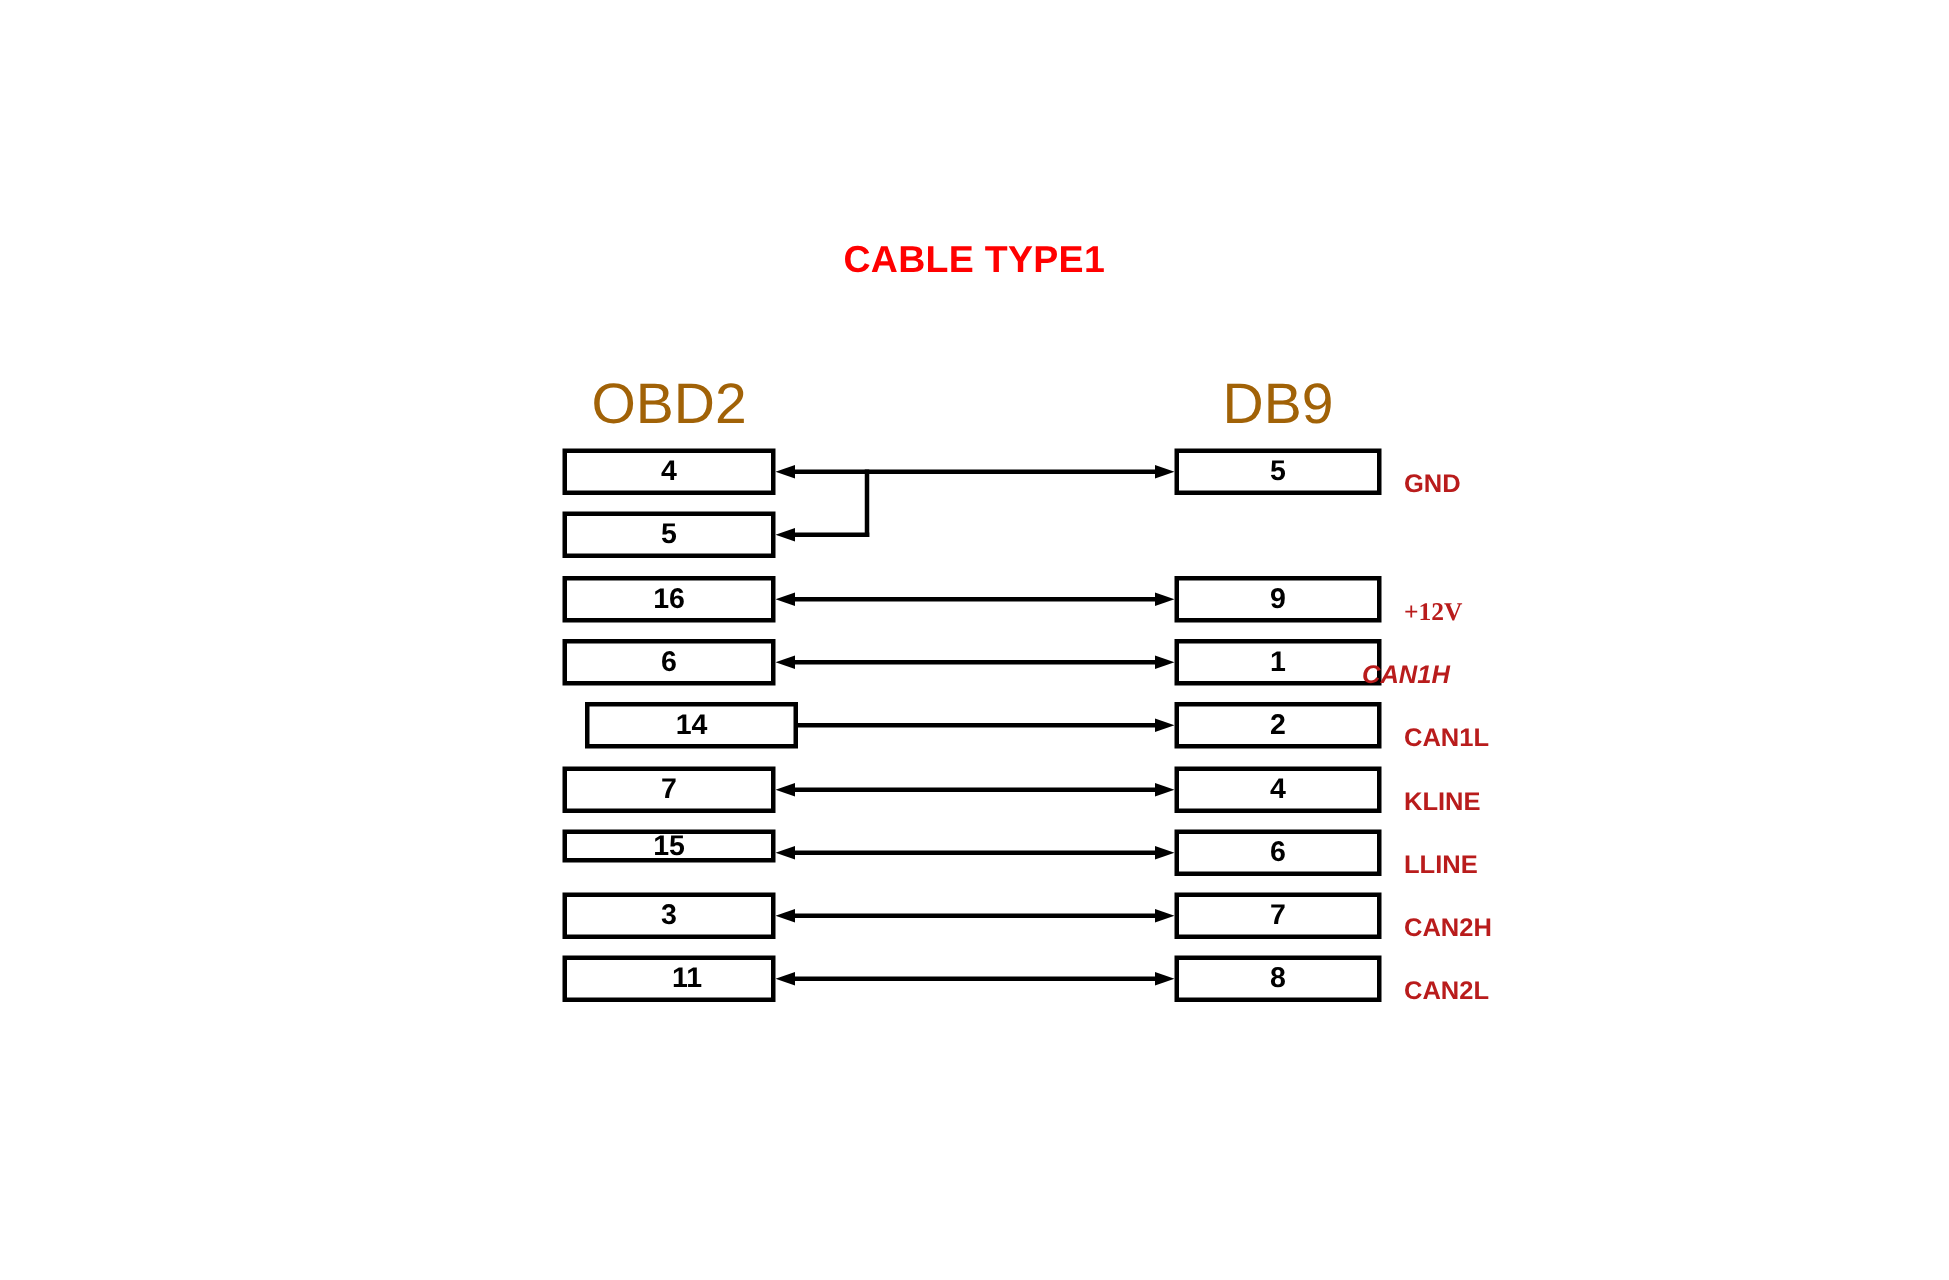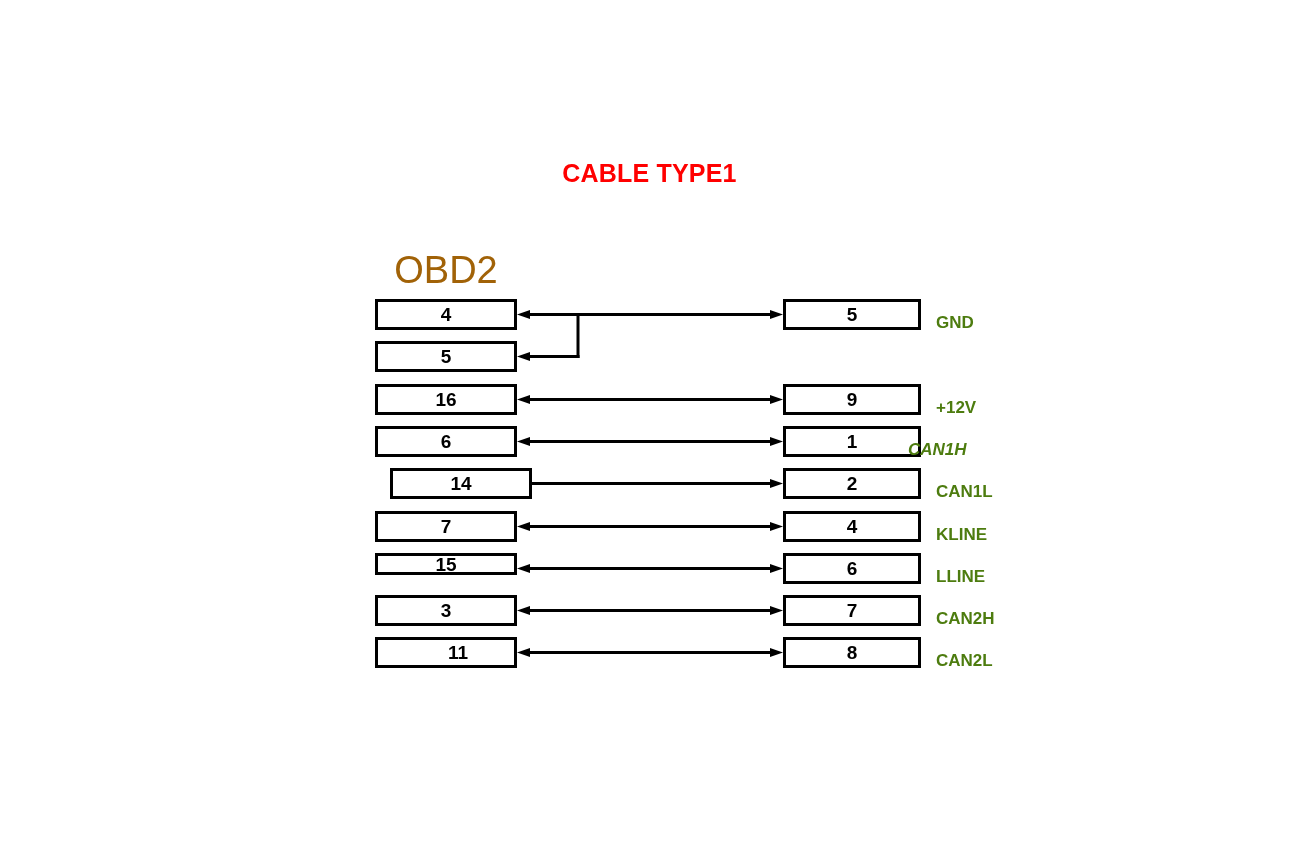--- a/index.html
+++ b/index.html
@@ -72,21 +72,21 @@
     align-items: center;
     justify-content: center;
     line-height: 1;
   }
 
   
   .signal-label {
     position: absolute;
     font-size: 17px;
     font-weight: bold;
-    color: #4d7c0f;
+    color: #b91c1c;
     white-space: nowrap;
     line-height: 18px;
   }
 
   
   #wires {
     position: absolute;
     left: 0;
     top: 0;
     width: 1299px;
@@ -97,20 +97,21 @@
 </head>
 <body>
 
 <div id="canvas">
 
   <div class="title-main" style="top:118px;">CABLE TYPE1</div>
 
 
   <div class="col-header" style="left:375px; top:210px; width:142px;">OBD2</div>
 
+  <div class="col-header" style="left:783px; top:210px; width:138px;">DB9</div>
 
   <svg id="wires" viewBox="0 0 1299 853" width="1299" height="853">
     <g id="wire-group" stroke="#000000" stroke-width="3" fill="#000000">
         <line x1="528" y1="274.5" x2="772" y2="274.5" stroke-linecap="square"></line>
         <polygon points="517,274.5 530,270 530,279" stroke="none"></polygon>
         <polygon points="783,274.5 770,270 770,279" stroke="none"></polygon>
         <line x1="578" y1="274.5" x2="578" y2="316.5" stroke-linecap="square"></line>
         <line x1="578" y1="316.5" x2="528" y2="316.5" stroke-linecap="square"></line>
         <polygon points="517,316.5 530,312 530,321" stroke="none"></polygon>
         <line x1="528" y1="359.5" x2="772" y2="359.5" stroke-linecap="square"></line>
@@ -153,21 +154,21 @@
       <div class="pin-box" style="left: 783px; top: 344px; width: 138px; height: 31px;">9</div>
       <div class="pin-box" style="left: 783px; top: 386px; width: 138px; height: 31px;">1</div>
       <div class="pin-box" style="left: 783px; top: 428px; width: 138px; height: 31px;">2</div>
       <div class="pin-box" style="left: 783px; top: 471px; width: 138px; height: 31px;">4</div>
       <div class="pin-box" style="left: 783px; top: 513px; width: 138px; height: 31px;">6</div>
       <div class="pin-box" style="left: 783px; top: 555px; width: 138px; height: 31px;">7</div>
       <div class="pin-box" style="left: 783px; top: 597px; width: 138px; height: 31px;">8</div>
     </div>
   <div id="labels">
       <div class="signal-label" style="left: 936px; top: 273.5px;">GND</div>
-      <div class="signal-label" style="left: 936px; top: 358.5px;">+12V</div>
+      <div class="signal-label" style="left: 936px; top: 358.5px; font-family: Liberation Serif, serif;">+12V</div>
       <div class="signal-label" style="left: 908px; top: 400.5px; font-style: italic;">CAN1H</div>
       <div class="signal-label" style="left: 936px; top: 442.5px;">CAN1L</div>
       <div class="signal-label" style="left: 936px; top: 485.5px;">KLINE</div>
       <div class="signal-label" style="left: 936px; top: 527.5px;">LLINE</div>
       <div class="signal-label" style="left: 936px; top: 569.5px;">CAN2H</div>
       <div class="signal-label" style="left: 936px; top: 611.5px;">CAN2L</div>
     </div>
 
 </div>
 

